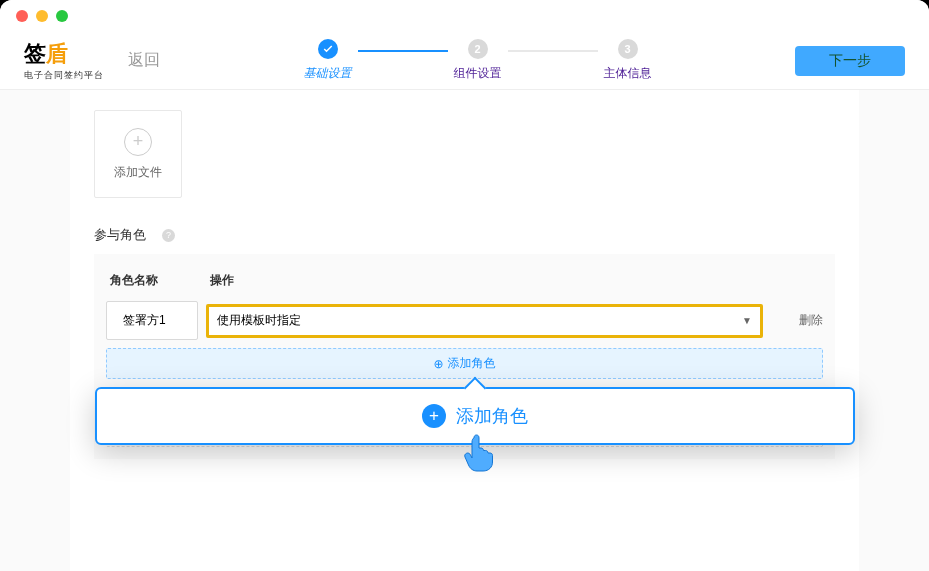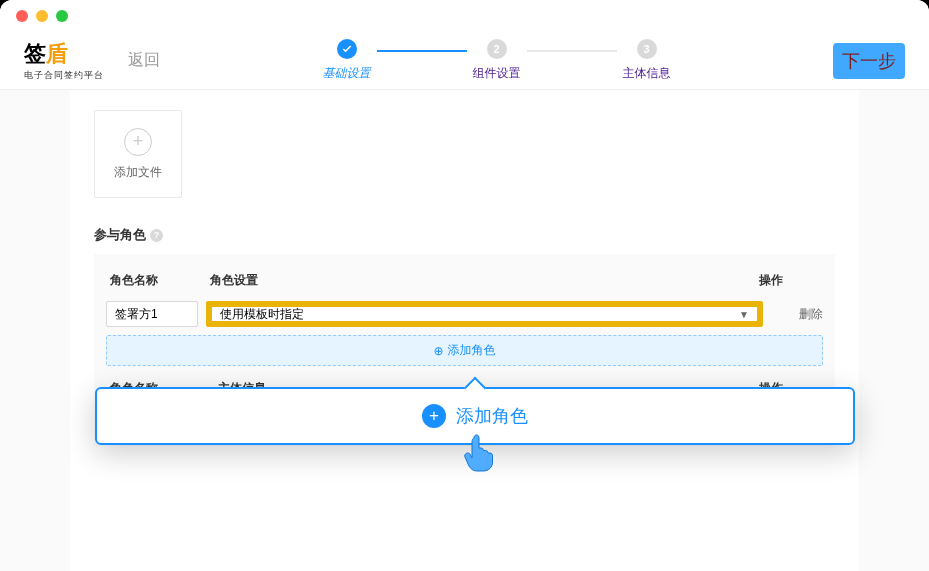--- a/index.html
+++ b/index.html
@@ -17,36 +17,36 @@
     .logo-sub { font-size: 9px; color: #333; letter-spacing: 1px; }
     .back { color: #999; font-size: 16px; cursor: pointer; }
     .steps { flex: 1; display: flex; justify-content: center; align-items: center; gap: 0; }
     .step { display: flex; flex-direction: column; align-items: center; position: relative; }
     .step-circle { width: 20px; height: 20px; border-radius: 50%; display: flex; align-items: center; justify-content: center; font-size: 11px; background: #d9d9d9; color: #fff; font-weight: bold; }
     .step.active .step-circle { background: #1890ff; }
     .step-label { font-size: 12px; color: #4c1d95; margin-top: 6px; }
     .step.active .step-label { color: #1890ff; font-style: italic; }
     .step-line { width: 90px; height: 2px; background: #e8e8e8; margin: 0 6px; position: relative; top: -10px; }
     .step-line.active { background: #1890ff; }
-    .next-btn { background: #40a9ff; color: #7f1d1d; border: none; padding: 6px 9px; border-radius: 4px; font-size: 18px; cursor: pointer; }
+    .next-btn { background: #40a9ff; color: #14532d; border: none; padding: 6px 34px; border-radius: 4px; font-size: 14px; cursor: pointer; }
     .content { padding: 0 70px; height: calc(100% - 90px); overflow: hidden; background: #fafafa; }
     .inner { background: #fff; padding: 20px 24px; height: 100%; }
     .add-file-card { width: 88px; height: 88px; border: 1px solid #e8e8e8; border-radius: 2px; display: flex; flex-direction: column; align-items: center; justify-content: center; cursor: pointer; background: #fff; }
     .plus-circle { width: 28px; height: 28px; border: 1.5px solid #ccc; border-radius: 50%; display: flex; align-items: center; justify-content: center; color: #ccc; font-size: 18px; }
     .add-file-label { font-size: 12px; color: #666; margin-top: 8px; }
-    .section-title { font-size: 13px; color: #333; font-weight: 700; margin-top: 28px; margin-bottom: 10px; display: flex; align-items: center; gap: 4px; }
+    .section-title { font-size: 13px; color: #333; font-weight: 400; margin-top: 28px; margin-bottom: 10px; display: flex; align-items: center; gap: 16px; }
     .help-icon { width: 13px; height: 13px; border-radius: 50%; background: #d9d9d9; color: #fff; font-size: 9px; display: flex; align-items: center; justify-content: center; }
     .roles-panel { background: #fafafa; padding: 12px; }
     .role-header { display: flex; font-size: 12px; color: #333; font-weight: 600; padding: 6px 4px 12px; }
     .col-name { width: 100px; }
     .col-setting { flex: 1; }
     .col-op { width: 60px; }
     .role-row { display: flex; gap: 8px; align-items: center; margin-bottom: 8px; }
-    .role-input { width: 92px; height: 26px; border: 1px solid #d9d9d9; border-radius: 2px; padding: 0 8px; font-size: 12px; }
-    .role-select { flex: 1; height: 26px; border: 6px solid #eab308; border-radius: 2px; padding: 0 8px; font-size: 12px; display: flex; align-items: center; justify-content: space-between; cursor: pointer; background: #fff; }
+    .role-input { width: 92px; height: 39px; border: 1px solid #d9d9d9; border-radius: 2px; padding: 0 16px; font-size: 12px; }
+    .role-select { flex: 1; height: 34px; border: 3px solid #eab308; border-radius: 2px; padding: 0 8px; font-size: 12px; display: flex; align-items: center; justify-content: space-between; cursor: pointer; background: #fff; }
     .chevron { color: #666; font-size: 10px; }
     .del-link { font-size: 12px; color: #666; width: 52px; cursor: pointer; text-align: right; }
     .add-role-bar { border: 1px dashed #91caff; background: #e6f4ff; text-align: center; padding: 6px 0; font-size: 12px; color: #1890ff; cursor: pointer; border-radius: 2px; display: flex; align-items: center; justify-content: center; gap: 4px; }
     .plus-sm { color: #1890ff; }
     .popup-tooltip { position: absolute; left: 95px; top: 387px; width: 760px; height: 58px; background: #fff; border: 2px solid #1890ff; border-radius: 6px; display: flex; align-items: center; justify-content: center; gap: 10px; box-shadow: 0 8px 30px rgba(0,0,0,0.2); z-index: 10; }
     .popup-tooltip::before { content: ''; position: absolute; top: -9px; left: 50%; transform: translateX(-50%) rotate(45deg); width: 14px; height: 14px; background: #fff; border-left: 2px solid #1890ff; border-top: 2px solid #1890ff; }
     .big-plus { width: 24px; height: 24px; background: #1890ff; border-radius: 50%; color: #fff; display: flex; align-items: center; justify-content: center; font-size: 17px; }
     .popup-text { font-size: 18px; color: #1890ff; }
     .cursor-hand { position: absolute; left: 460px; top: 432px; z-index: 20; width: 36px; height: 42px; }
     .cursor-svg { width: 100%; height: 100%; }
@@ -108,21 +108,20 @@
       </div>
 
       <div class="section-title">
         <span>参与角色</span>
         <span class="help-icon">?</span>
       </div>
 
       <div class="roles-panel">
         <div class="role-header">
           <div class="col-name">角色名称</div>
-          <div class="col-setting">角色设置</div>
           <div class="col-op">操作</div>
         </div>
         <div class="role-row">
           <input class="role-input" value="签署方1" style="">
           <div class="role-select">
             <span>使用模板时指定</span>
             <span class="chevron">▼</span>
           </div>
           <span class="del-link">删除</span>
         </div>

